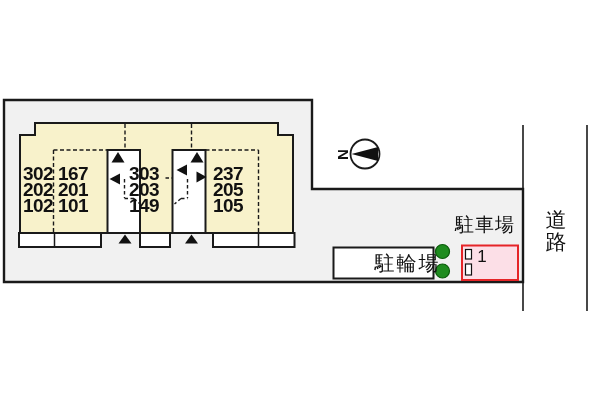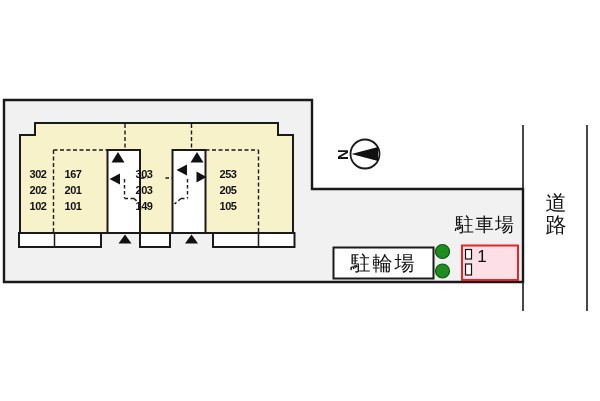--- a/index.html
+++ b/index.html
@@ -1,26 +1,26 @@
 <!DOCTYPE html>
 <html><head>
 <meta charset="utf-8">
 <style>
   html,body{margin:0;padding:0;background:#fff;}
   .canvas{position:relative;width:600px;height:401px;background:#ffffff;overflow:hidden;
           font-family:"Liberation Sans","DejaVu Sans",sans-serif;color:#111;}
   .canvas svg{position:absolute;left:0;top:0;}
   .lbl{position:absolute;color:#111;}
   .unit-col{position:absolute;top:166px;width:48px;text-align:center;
-            font-size:11px;line-height:16.2px;font-weight:600;letter-spacing:-0.5px;}
+            font-size:19px;line-height:16.2px;font-weight:600;letter-spacing:-0.5px;}
   .unit-col span{display:block;}
   .parking-lbl{left:451px;top:212px;width:68px;text-align:center;font-size:19px;letter-spacing:1px;font-weight:500;font-family:Liberation Serif, serif;}
   .bike-lbl{left:333px;top:247px;width:101px;height:36px;line-height:32px;text-align:center;
-            font-size:20px;letter-spacing:2px;font-weight:500;}
-  .road-lbl{left:544px;top:192px;width:24px;text-align:center;font-size:21px;line-height:21.5px;
+            font-size:20px;letter-spacing:2px;font-weight:500;padding-left:24px;}
+  .road-lbl{left:544px;top:209px;width:24px;text-align:center;font-size:21px;line-height:21.5px;
             word-break:break-all;font-weight:500;}
   .north-lbl{left:333px;top:146px;width:19px;height:17px;line-height:17px;text-align:center;
              font-size:15px;font-weight:700;transform:rotate(-90deg);}
   .stall-num{left:470px;top:246px;width:24px;height:22px;line-height:22px;text-align:center;
              font-size:17px;font-weight:500;}
 </style>
 </head>
 <body>
 
 <div class="canvas">
@@ -79,21 +79,21 @@
     <span>167</span>
     <span>201</span>
     <span>101</span>
   </div>
   <div class="unit-col lbl" style="left:120px">
     <span>303</span>
     <span>203</span>
     <span>149</span>
   </div>
   <div class="unit-col lbl" style="left:204px">
-    <span>253</span>
+    <span>237</span>
     <span>205</span>
     <span>105</span>
   </div>
 
   <div class="lbl parking-lbl">駐車場</div>
   <div class="lbl bike-lbl">駐輪場</div>
   <div class="lbl road-lbl">道路</div>
   <div class="lbl north-lbl">N</div>
   <div class="lbl stall-num">1</div>
 

